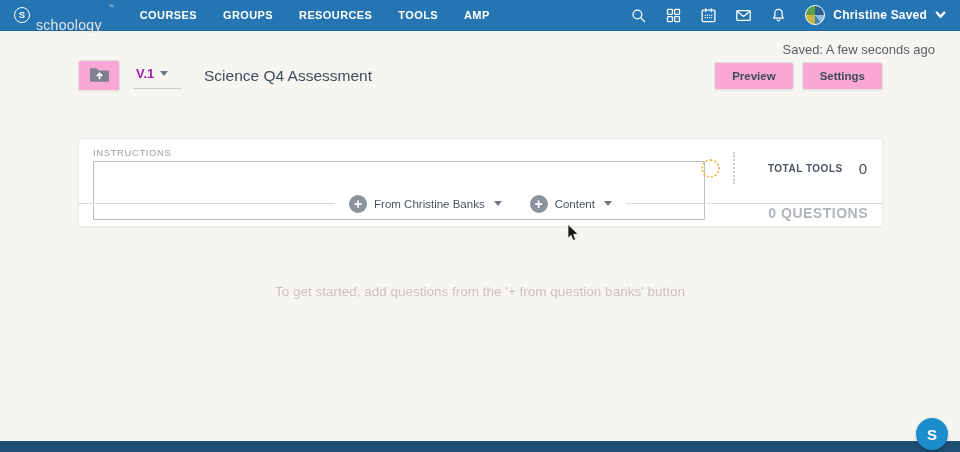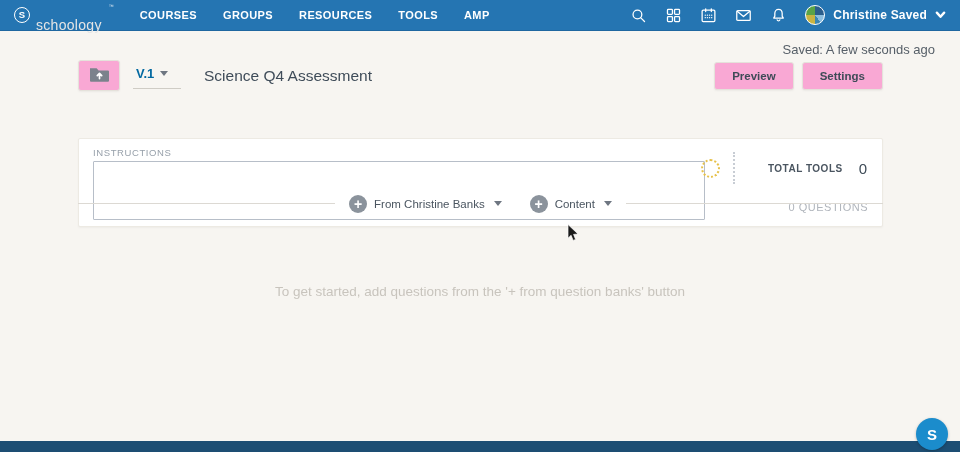--- a/index.html
+++ b/index.html
@@ -31,40 +31,40 @@
   
   .page { position:absolute; top:31px; left:0; right:0; bottom:0; background:#f7f5f1; }
   .saved-status { position:absolute; top:11px; right:25px; font-size:13px; color:#565f68;text-align:center; }
 
   .header-row { position:absolute; top:29px; left:78px; right:77px; display:flex; align-items:center; }
   .btn { background:#f9a8d4; border:1px solid #e5e2db; border-radius:3px; box-shadow:0 1px 2px rgba(0,0,0,.05);
          color:#3e4b57; cursor:pointer; font-family:inherit; }
   .folder-btn { width:42px; height:31px; display:flex; align-items:center; justify-content:center; }
   .version-select { margin-left:13px; display:flex; align-items:center; gap:6px; padding:4px 3px 7px 3px;
                     border-bottom:1px solid #cfccc5; min-width:48px; cursor:pointer; }
-  .version-label { font-size:13px; color:#0369a1; font-weight:600; }
+  .version-label { font-size:13px; color:#a21caf; font-weight:600; }
   .caret { width:0; height:0; border-left:4px solid transparent; border-right:4px solid transparent;
            border-top:5px solid #6e7681; }
   .page-title { margin-left:23px; font-size:15.5px; font-weight:400; color:#3f4c59; }
   .header-actions { margin-left:auto; display:flex; gap:8px; }
   .header-actions .btn { padding:7px 17px; font-size:11.5px; font-weight:600; }
 
   
   .card { position:absolute; top:61px; left:78px; width:805px; height:89px; background:#fff;
           border:1px solid #edeae3; border-radius:2px; box-shadow:0 1px 2px rgba(0,0,0,.04);margin-top:46px; }
   .instructions-label { position:absolute; left:14px; top:8px; font-size:9.5px; letter-spacing:.6px; color:#97a0aa; }
   .instructions-input { position:absolute; left:14px; top:22px; width:612px; height:59px;
                         border:1px solid #b7bec8; border-radius:1px; background:#fff; resize:none;
                         font-family:inherit; font-size:12px; color:#3e4b57; outline:none; padding:6px; }
   .points-area { position:absolute; top:13px; right:15px; display:flex; align-items:center; }
   .dotted-circle { width:19px; height:19px; border:2px dotted #e6c14a; border-radius:50%; }
   .dotted-divider { height:32px; border-left:2px dotted #c8cdd4; margin-left:13px; }
   .tp-label { margin-left:33px; font-size:10px; font-weight:600; letter-spacing:.5px; color:#4a5560; }
   .tp-value { margin-left:16px; font-size:15px; color:#3e4b57; }
-  .q-count { position:absolute; right:14px; bottom:13px; font-size:11px; letter-spacing:.5px; color:#b0b5bc; }
+  .q-count { position:absolute; right:14px; bottom:5px; font-size:14px; letter-spacing:.5px; color:#b0b5bc;font-weight:bold; }
 
   
   .add-row { position:absolute; top:161px; left:78px; right:77px; height:23px; display:flex; align-items:center; }
   .rule { flex:1; height:1px; background:#dcd9d3; }
   .add-btn { display:flex; align-items:center; gap:7px; background:none; border:none; cursor:pointer;
              font-family:inherit; font-size:11.5px; color:#4a5560; margin:0 10px; padding:2px 4px; }
   .plus-circle { width:18px; height:18px; border-radius:50%; background:#8b939c; position:relative; }
   .plus-circle::before { content:"+"; position:absolute; left:0; top:0; width:18px; height:18px;
                          display:flex; align-items:center; justify-content:center;
                          color:#fff; font-size:14px; font-weight:700; line-height:1; }

